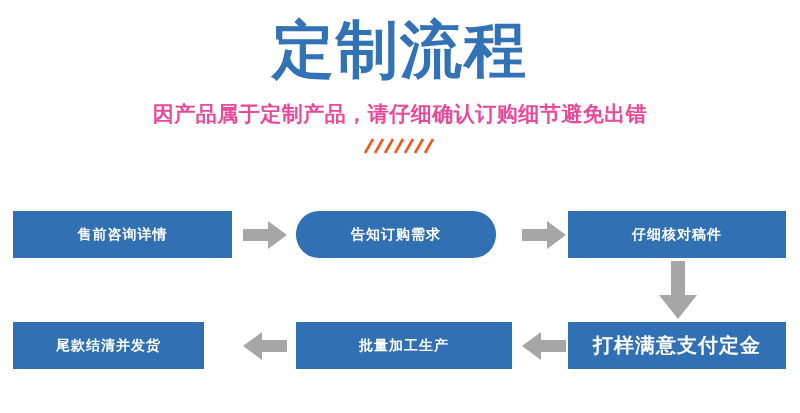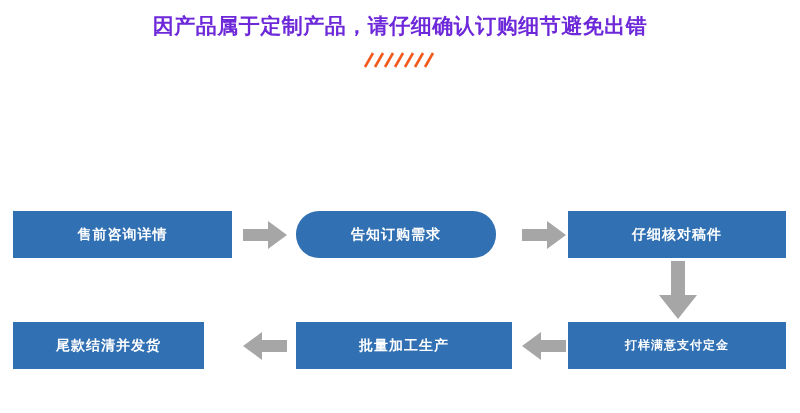--- a/index.html
+++ b/index.html
@@ -42,22 +42,22 @@
     font-family: "Liberation Sans", "DejaVu Sans", sans-serif;
   }
 
   .subtitle {
     margin: 0;
     padding-top: 14px;
     font-size: 21px;
     line-height: 28px;
     font-weight: bold;
     letter-spacing: 0.5px;
-    color: #6d28d9;
-    font-family: Liberation Mono, monospace;
+    color: #ec4899;
+    font-family: Liberation Serif, serif;
   }
 
   .slashes {
     margin: 0 auto;
     padding-top: 8px;
     width: 80px;
     height: 20px;
     display: block;
   }
 
@@ -103,20 +103,21 @@
   .arrow-down { left: 656px; top: 261px; width: 44px; height: 58px; }
   .arrow-l1 { left: 243px; top: 331px; width: 44px; height: 30px; }
   .arrow-l2 { left: 522px; top: 331px; width: 44px; height: 30px; }
 </style>
 </head>
 <body>
 
 <div class="page">
 
   <div class="header">
+    <h1 class="main-title">定制流程</h1>
 
     <p class="subtitle">因产品属于定制产品，请仔细确认订购细节避免出错</p>
 
     <svg class="slashes" viewBox="0 0 80 20" xmlns="http://www.w3.org/2000/svg">
       <g stroke="#f05a1e" stroke-width="2.6" stroke-linecap="butt">
         <line x1="5" y1="17" x2="13" y2="3"></line>
         <line x1="15" y1="17" x2="23" y2="3"></line>
         <line x1="25" y1="17" x2="33" y2="3"></line>
         <line x1="35" y1="17" x2="43" y2="3"></line>
         <line x1="45" y1="17" x2="53" y2="3"></line>
@@ -151,16 +152,16 @@
     <svg class="arrow arrow-l1" viewBox="0 0 44 30" xmlns="http://www.w3.org/2000/svg">
       <polygon points="44,9 19,9 19,1 0,15 19,29 19,21 44,21" fill="#a6a6a6"></polygon>
     </svg>
 
     <div class="node node-5" style="font-size: 14px; text-align: center;">批量加工生产</div>
 
     <svg class="arrow arrow-l2" viewBox="0 0 44 30" xmlns="http://www.w3.org/2000/svg">
       <polygon points="44,9 19,9 19,1 0,15 19,29 19,21 44,21" fill="#a6a6a6"></polygon>
     </svg>
 
-    <div class="node node-6" style="font-size: 12px;">打样满意支付定金</div>
+    <div class="node node-6" style="font-size: 20px;">打样满意支付定金</div>
 
   </div>
 </div>
 
 </body></html>

